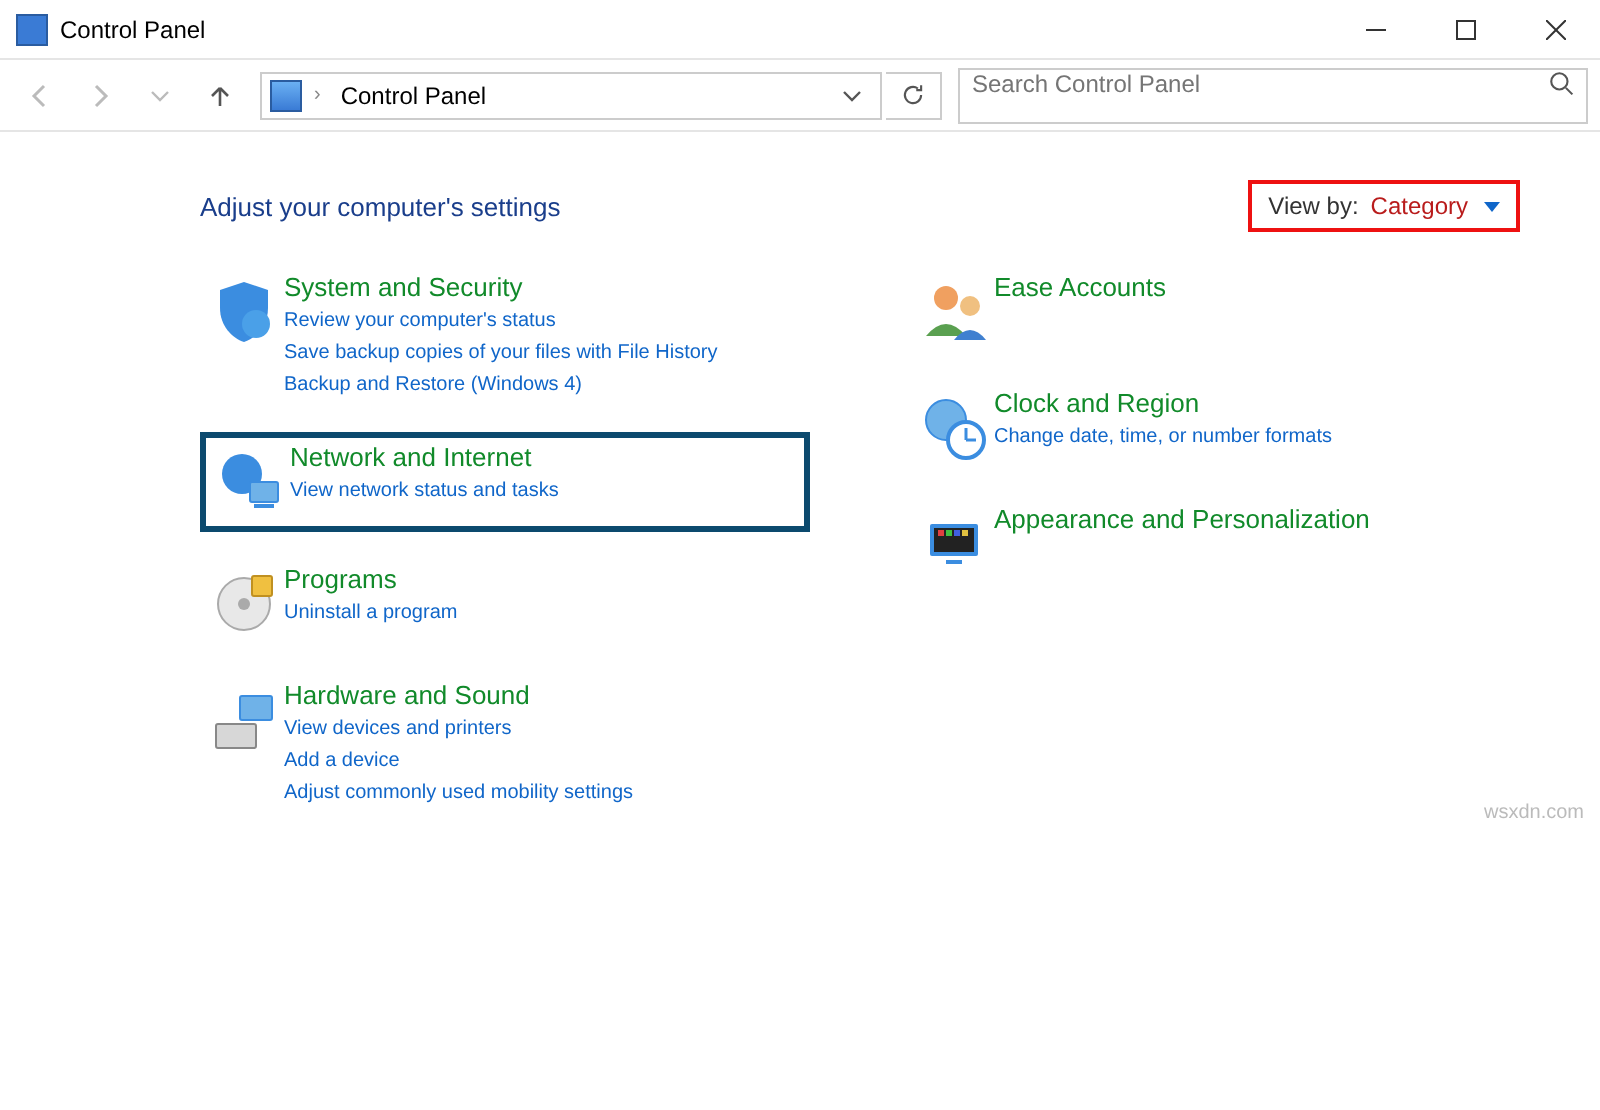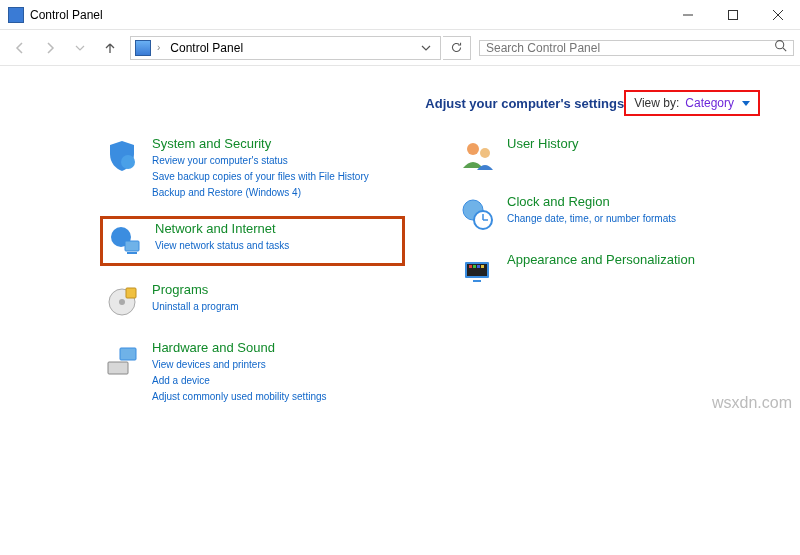--- a/index.html
+++ b/index.html
@@ -16,44 +16,44 @@
     
     .addrrow { display: flex; align-items: center; height: 36px; padding: 0 6px; gap: 2px; border-bottom: 1px solid #e5e5e5; }
     .navbtn { width: 28px; height: 28px; display: flex; align-items: center; justify-content: center; color: #bbb; }
     .navbtn.enabled { color: #555; }
     .addrbox { flex: 1; display: flex; align-items: center; height: 24px; border: 1px solid #ccc; padding: 0 4px; gap: 4px; max-width: 350px; margin-left: 4px;}
     .addrbox .icon-cp-sm { width: 16px; height: 16px; background: linear-gradient(#6ab0f3,#3a7bd5); border: 1px solid #2a5ca0; }
     .addrbox .crumb { font-size: 12px; padding: 0 4px; }
     .addrbox .chev { color: #888; font-size: 10px; padding: 0 2px;}
     .addr-drop { width: 20px; display:flex; align-items:center; justify-content:center; color:#555; margin-left:auto; }
     .refresh { width: 28px; height: 24px; border: 1px solid #ccc; border-left: none; display:flex; align-items:center; justify-content:center; color:#555; }
-    .searchbox { flex: 1; display: flex; align-items: flex-end; height: 16px; border: 1px solid #ccc; margin-left: 6px; padding: 0 6px; color:#777; }
+    .searchbox { flex: 1; display: flex; align-items: flex-start; height: 28px; border: 1px solid #ccc; margin-left: 6px; padding: 0 6px; color:#777; }
     .searchbox input { border: none; outline: none; flex: 1; font-size: 12px; color:#777; }
     .searchbox .sicon { color:#555; }
 
     
     .content { padding: 24px 40px 10px 100px; position: relative; }
     .headerline { display: flex; align-items: center; margin-bottom: 18px; }
-    .headerline h1 { font-size: 13px; font-weight: 700; color: #1a3e8b; flex: 1; text-align: right; }
+    .headerline h1 { font-size: 13px; font-weight: 400; color: #1a3e8b; flex: 1; }
     .viewby { display: flex; align-items: center; gap: 6px; font-size: 12px; padding: 4px 8px; border: 2px solid #e11; justify-content: flex-end; }
     .viewby .lbl { color: #333; }
-    .viewby .val { color: #6d28d9; }
+    .viewby .val { color: #b91c1c; }
     .viewby .tri { width:0;height:0;border-left:4px solid transparent;border-right:4px solid transparent;border-top:5px solid #1066c9; display:inline-block; margin-left:2px;}
 
     .cols { display: flex; gap: 50px; }
     .col { flex: 1; display: flex; flex-direction: column; gap: 14px; }
 
-    .cat { display: flex; gap: 10px; align-items: flex-start; padding: 2px; }
-    .cat.hl { border: 3px solid #c2410c; }
+    .cat { display: flex; align-items: flex-start; padding: 2px; }
+    .cat.hl { border: 3px solid #0c4a6e; }
     .cat-icon { width: 40px; height: 40px; flex-shrink: 0; display:flex; align-items:center; justify-content:center; }
     .cat-body { display: flex; flex-direction: column; gap: 1px; }
     .cat-title { color: #118a2a; font-size: 13px; line-height: 16px; cursor: pointer; }
     .cat-link { color: #1066c9; font-size: 10px; line-height: 15px; cursor: pointer; }
 
-    .watermark { position: absolute; right: 8px; bottom: 4px; font-size: 16px; color: #bbb; }
+    .watermark { position: absolute; right: 8px; bottom: 4px; font-size: 10px; color: #bbb; }
   </style>
 </head>
 <body>
 
 <div class="titlebar">
   <span class="icon-cp"></span>
   <span class="title">Control Panel</span>
   <div class="winbtns">
     <div class="winbtn">
         <svg viewBox="0 0 10 10">
@@ -195,21 +195,21 @@
         <div class="cat">
           <div class="cat-icon">
             <svg width="36" height="36" viewBox="0 0 36 36">
               <circle cx="14" cy="11" r="6" fill="#f0a060"></circle>
               <path d="M4 30 Q14 18 24 30 Z" fill="#5aa050"></path>
               <circle cx="26" cy="15" r="5" fill="#f0c080"></circle>
               <path d="M18 32 Q26 22 34 32 Z" fill="#4080d0"></path>
             </svg>
           </div>
           <div class="cat-body">
-            <a class="cat-title">User History</a>
+            <a class="cat-title">Ease Accounts</a>
           </div>
         </div>
         <div class="cat">
           <div class="cat-icon">
             <svg width="36" height="36" viewBox="0 0 36 36">
               <circle cx="14" cy="14" r="10" fill="#6fb2e8" stroke="#3b8de0"></circle>
               <circle cx="24" cy="24" r="9" fill="#fff" stroke="#3b8de0" stroke-width="2"></circle>
               <line x1="24" y1="24" x2="24" y2="18" stroke="#3b8de0" stroke-width="1.5"></line>
               <line x1="24" y1="24" x2="29" y2="24" stroke="#3b8de0" stroke-width="1.5"></line>
             </svg>

